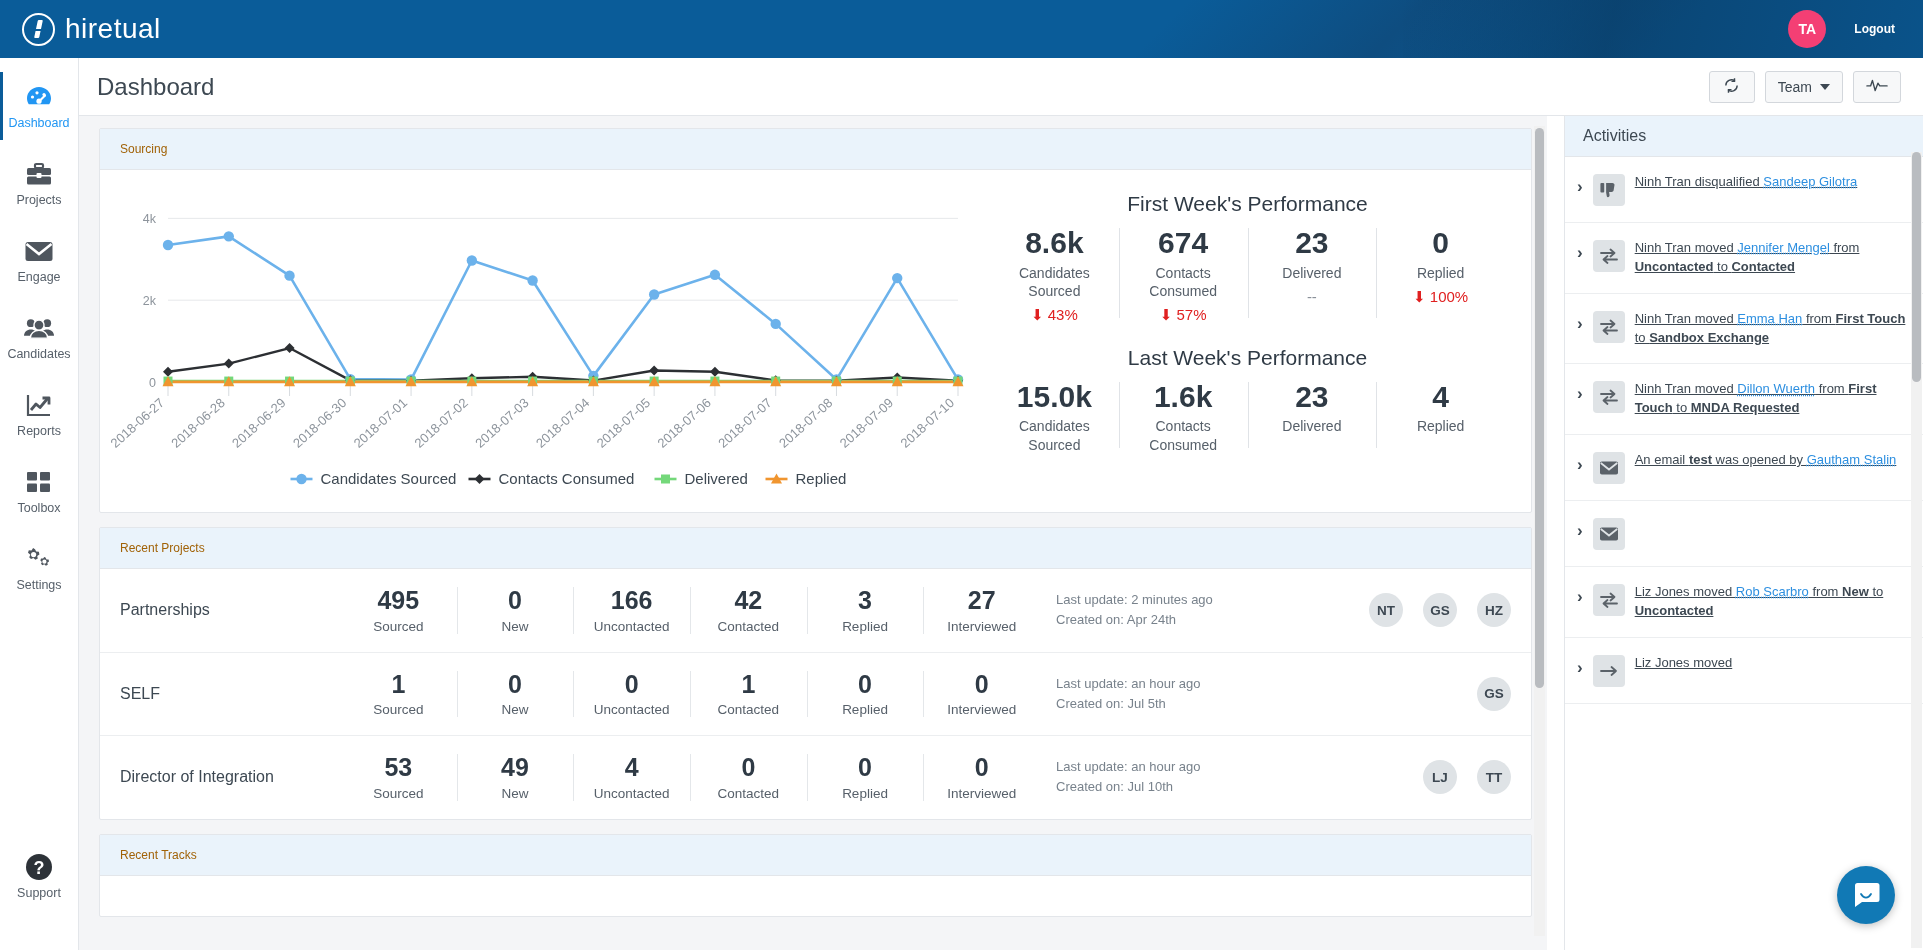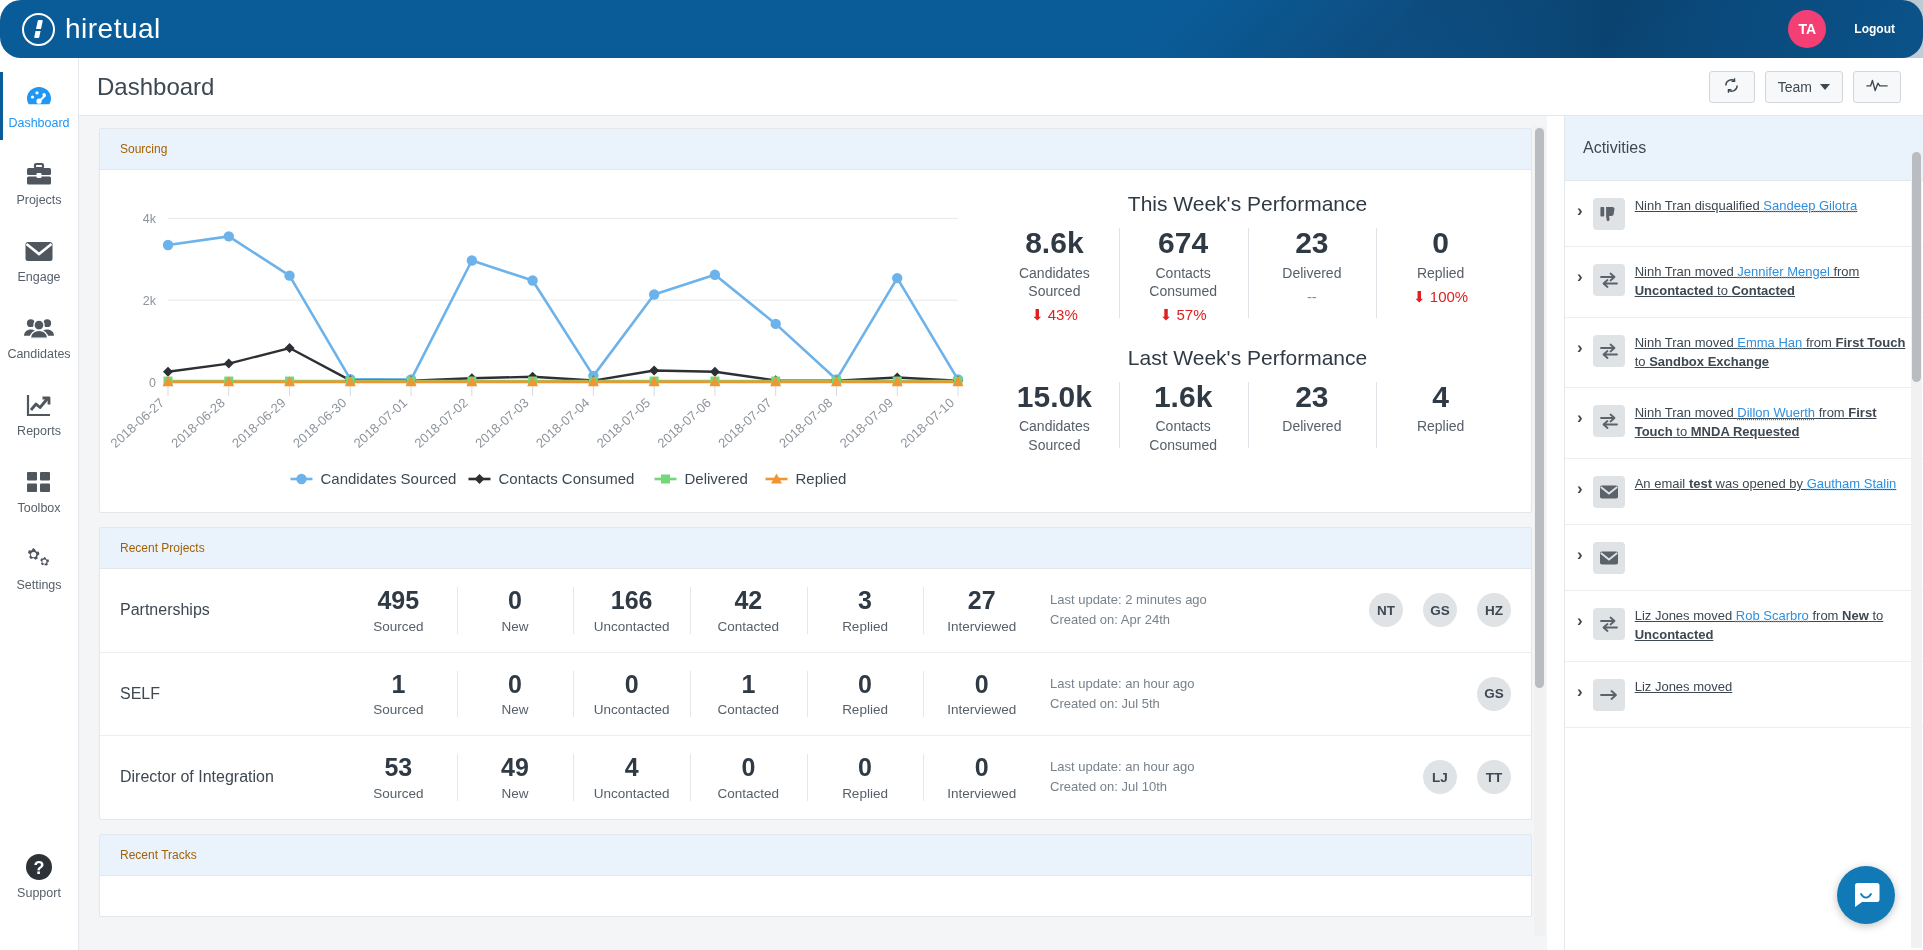--- a/index.html
+++ b/index.html
@@ -10,21 +10,21 @@
     background: #ffffff;
     color: #3d4852;
   }
   .app { position: relative; width: 1923px; height: 950px; }
 
   
   .topbar {
     position: absolute; top: 0; left: 0; width: 1923px; height: 58px;
     background: #0a5c99;
     background-image: linear-gradient(135deg, #0a5c99 0%, #0a5c99 60%, #0e4d80 72%, #0a5c99 86%);
-    display: flex; align-items: center; border-radius: 21px;
+    display: flex; align-items: center;
   }
   .topbar-dark {
     position: absolute; top: 0; right: 0; width: 520px; height: 58px;
     background: linear-gradient(105deg, rgba(255,255,255,0) 0%, rgba(10,50,85,0.55) 40%, rgba(10,55,92,0.25) 100%);
     pointer-events: none;
   }
   .logo-wrap { display: flex; align-items: center; gap: 10px; margin-left: 22px; z-index: 2; }
   .logo-mark {
     width: 33px; height: 33px; border-radius: 50%;
     border: 2px solid #ffffff; display: flex; align-items: center;
@@ -112,33 +112,33 @@
   .proj-row { display: flex; align-items: center; padding: 18px 20px; border-bottom: 1px solid #eceef0; min-height: 72px; }
   .proj-row:last-child { border-bottom: none; }
   .proj-name { width: 220px; font-size: 16px; color: #3d4852; }
   .proj-stats { display: flex; flex: 1; max-width: 700px; }
   .stat-cell { flex: 1; text-align: center; position: relative; }
   .stat-cell + .stat-cell::before {
     content: ""; position: absolute; left: 0; top: 0; bottom: 0; width: 1px; background: #e4e7ea;
   }
   .stat-val { font-size: 25px; font-weight: 700; color: #2f3a45; line-height: 1.1; }
   .stat-lbl { font-size: 13.5px; color: #57606a; margin-top: 4px; }
-  .proj-meta { width: 200px; font-size: 13px; color: #78828c; line-height: 1.55; margin-left: 10px; }
+  .proj-meta { width: 200px; font-size: 13px; color: #78828c; line-height: 1.55; margin-left: 16px; }
   .proj-avatars { display: flex; gap: 20px; margin-left: auto; }
   .mini-avatar {
     width: 34px; height: 34px; border-radius: 50%; background: #dfe3e6; color: #3d4852;
     display: flex; align-items: center; justify-content: center; font-size: 13.5px; font-weight: 600;
   }
 
   
   .activities {
     position: absolute; top: 116px; left: 1564px; width: 359px; height: 834px;
     background: #fff; border-left: 1px solid #e3e6ea; overflow: hidden;
   }
-  .act-head { background: #eaf3fb; padding: 23px 18px; font-size: 16px; color: #3d4852; border-bottom: 1px solid #e3e6ea; }
+  .act-head { background: #eaf3fb; padding: 11px 18px; font-size: 16px; color: #3d4852; border-bottom: 1px solid #e3e6ea; }
   .act-item { display: flex; gap: 10px; padding: 16px 16px 16px 12px; border-bottom: 1px solid #eceef0; align-items: flex-start; }
   .act-chevron { font-size: 17px; color: #3d4852; font-weight: 700; line-height: 1.2; cursor: pointer; padding-top: 4px; }
   .act-icon {
     width: 32px; height: 32px; border-radius: 4px; background: #dfe3e6;
     display: flex; align-items: center; justify-content: center; flex: 0 0 32px; margin-top: 1px;
   }
   .act-text { font-size: 13px; line-height: 1.45; color: #3d4852; text-decoration: underline; }
   .act-link { color: #2d8fe0; text-decoration: underline; text-decoration-style: dotted; cursor: pointer; }
   .act-strong { font-weight: 700; }
 
@@ -414,21 +414,21 @@
               <line x1="546.5" x2="568.5" y1="299" y2="299" stroke="#74d87a" stroke-width="2.6"></line>
               <rect x="553" y="294.5" width="9" height="9" fill="#74d87a"></rect>
               <text x="576.5" y="304" class="legend-txt">Delivered</text>
               <line x1="657.5" x2="679.5" y1="299" y2="299" stroke="#f0952f" stroke-width="2.6"></line>
               <path d="M668.5 293.5L674 303.5L663 303.5Z" fill="#f0952f"></path>
               <text x="687.5" y="304" class="legend-txt">Replied</text>
             </svg>
         </div>
 
         <div class="perf-area">
-          <div class="perf-title">This Week's Performance</div>
+          <div class="perf-title">First Week's Performance</div>
           <div class="perf-row">
             <div class="perf-cell">
               <div class="perf-val">8.6k</div>
               <div class="perf-lbl">Candidates Sourced</div>
               <div class="perf-delta"><span class="arr">⬇</span>&nbsp;<span>43%</span></div>
             </div>
             <div class="perf-cell">
               <div class="perf-val">674</div>
               <div class="perf-lbl">Contacts Consumed</div>
               <div class="perf-delta"><span class="arr">⬇</span>&nbsp;<span>57%</span></div>

